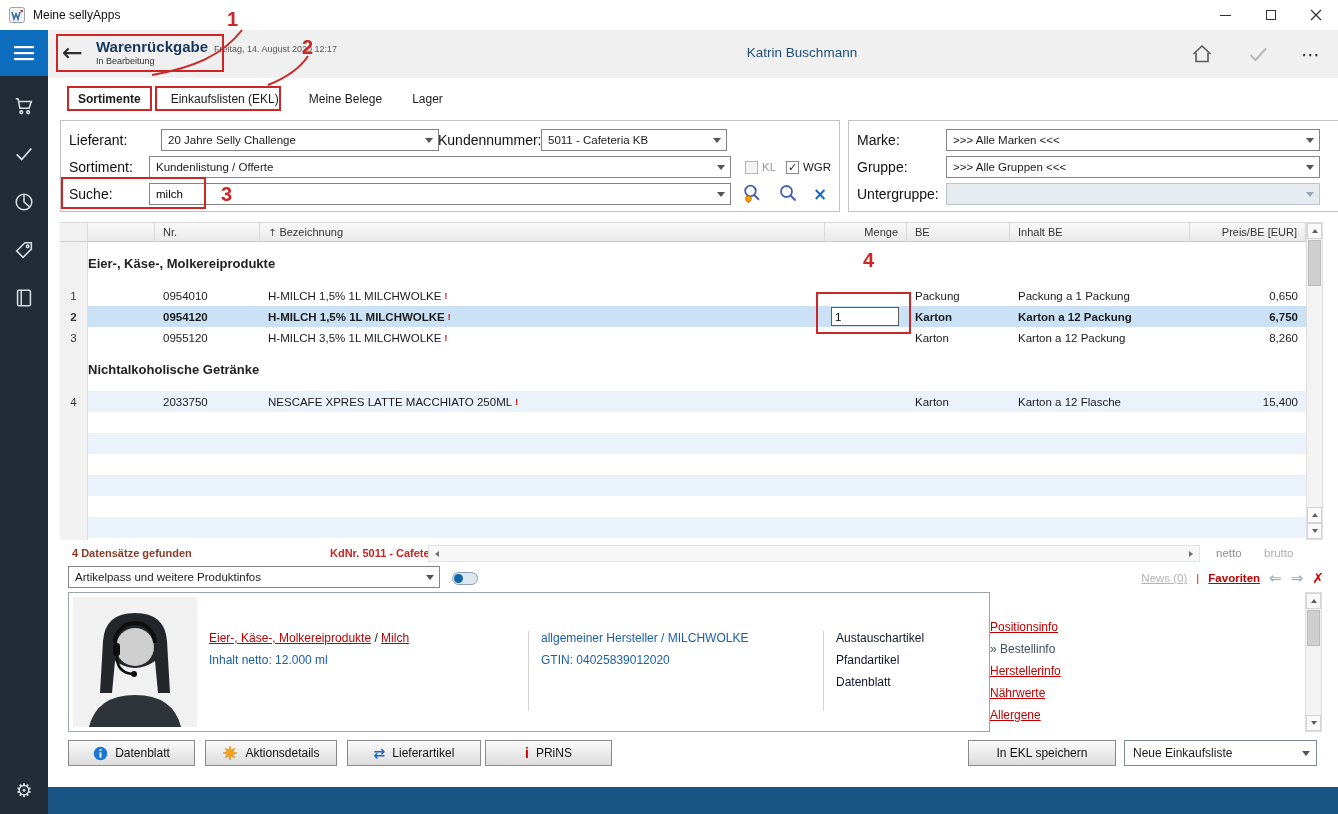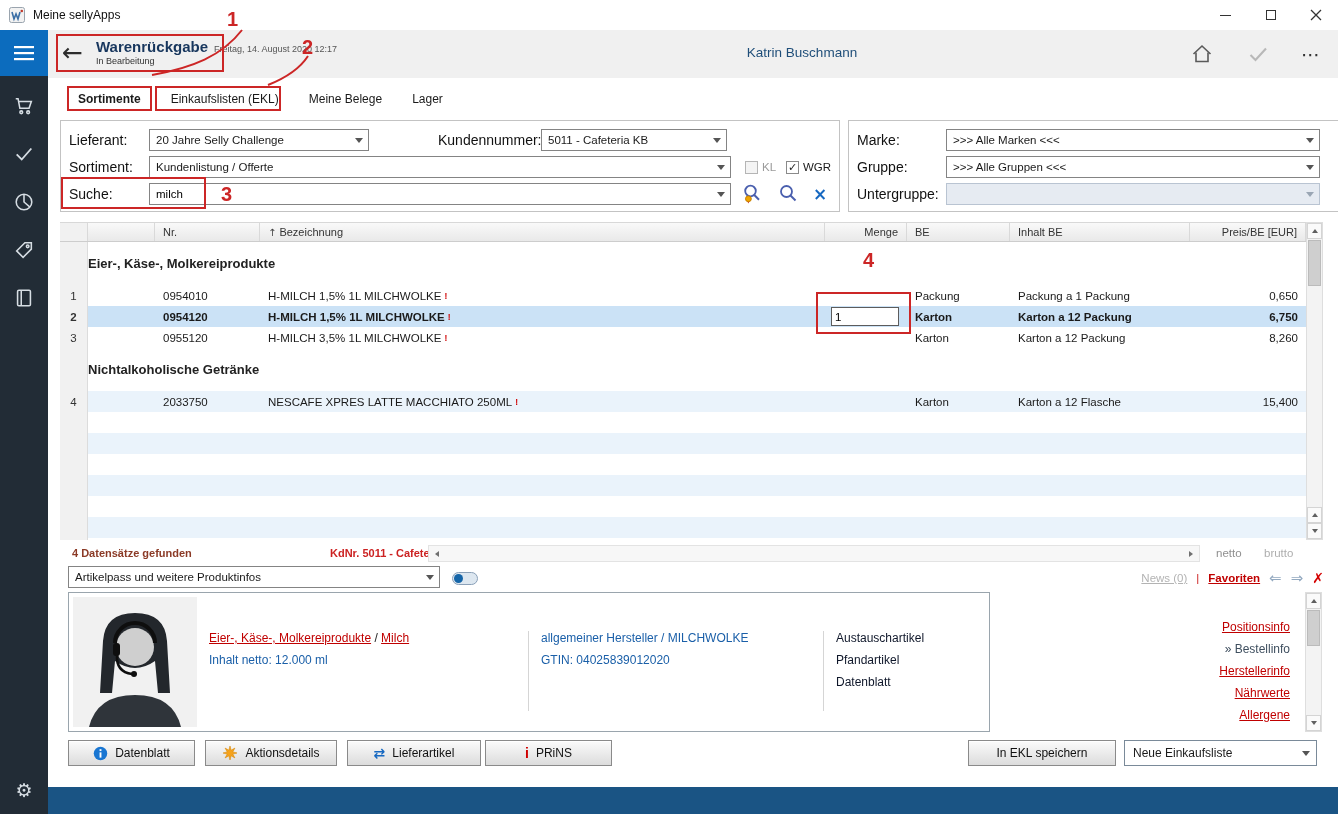--- a/index.html
+++ b/index.html
@@ -108,21 +108,21 @@
 
 
 .ppanel{position:absolute;left:68px;top:592px;width:922px;height:140px;border:1px solid #9aa5ad;background:#fff}
 .avatar{position:absolute;left:4px;top:4px;width:124px;height:130px}
 .ptitle{position:absolute;left:132px;top:6px;width:784px;height:22px;background:#d9e9f8;color:#1f4e79;font-weight:bold;font-size:12.5px;display:flex;align-items:center;padding-left:8px}
 .pcol{position:absolute;top:34px;font-size:12px;line-height:22px;white-space:nowrap}
 .redlink{color:#c00000;text-decoration:underline;cursor:pointer}
 .bluetxt{color:#1a5fa8}
 .graytxt{color:#0f172a}
 .psep{position:absolute;top:38px;height:80px;border-left:1px solid #d5d5d5}
-.plinks{position:absolute;left:990px;top:616px;width:310px;text-align:right;padding-right:10px;font-size:12px;line-height:22px}
+.plinks{position:absolute;left:990px;top:616px;width:310px;padding-right:10px;font-size:12px;line-height:22px}
 .bestell{color:#3f4f5f;cursor:pointer}
 
 
 .btn{position:absolute;top:740px;height:26px;border:1px solid #8a8a8a;background:linear-gradient(#fbfbfb,#dcdcdc);
      display:flex;align-items:center;justify-content:center;gap:7px;font-size:12px;color:#111;cursor:pointer;box-shadow:inset 0 1px 0 #fff}
 .combo-btn{position:absolute;top:740px;height:26px;border:1px solid #7a8a99;background:#fff;display:flex;align-items:center;
      padding:0 22px 0 8px;font-size:12px;cursor:pointer}
 .combo-btn .chev{position:absolute;right:6px;top:10px;width:0;height:0;border-left:4px solid transparent;border-right:4px solid transparent;border-top:5px solid #555}
 .prinsi{color:#d00000;font-weight:bold;font-size:14px}
 .swap{color:#1668c1;font-size:14px;font-weight:bold}
@@ -230,21 +230,21 @@
 
   <div class="tabs">
     <span class="tab active">Sortimente</span>
     <span class="tab">Einkaufslisten (EKL)</span>
     <span class="tab">Meine Belege</span>
     <span class="tab">Lager</span>
   </div>
 
   <div class="fbox fbox-left">
     <span class="flabel" style="left:8px;top:8px">Lieferant:</span>
-    <div class="sel" style="left:88px;top:8px;width:220px">
+    <div class="sel" style="left:100px;top:8px;width:278px">
       <span>20 Jahre Selly Challenge</span>
         <i class="chev"></i>
     </div>
     <span class="flabel" style="left:377px;top:8px">Kundennummer:</span>
     <div class="sel" style="left:480px;top:8px;width:186px">
       <span>5011 - Cafeteria KB</span>
         <i class="chev"></i>
     </div>
 
     <span class="flabel" style="left:8px;top:35px">Sortiment:</span>

